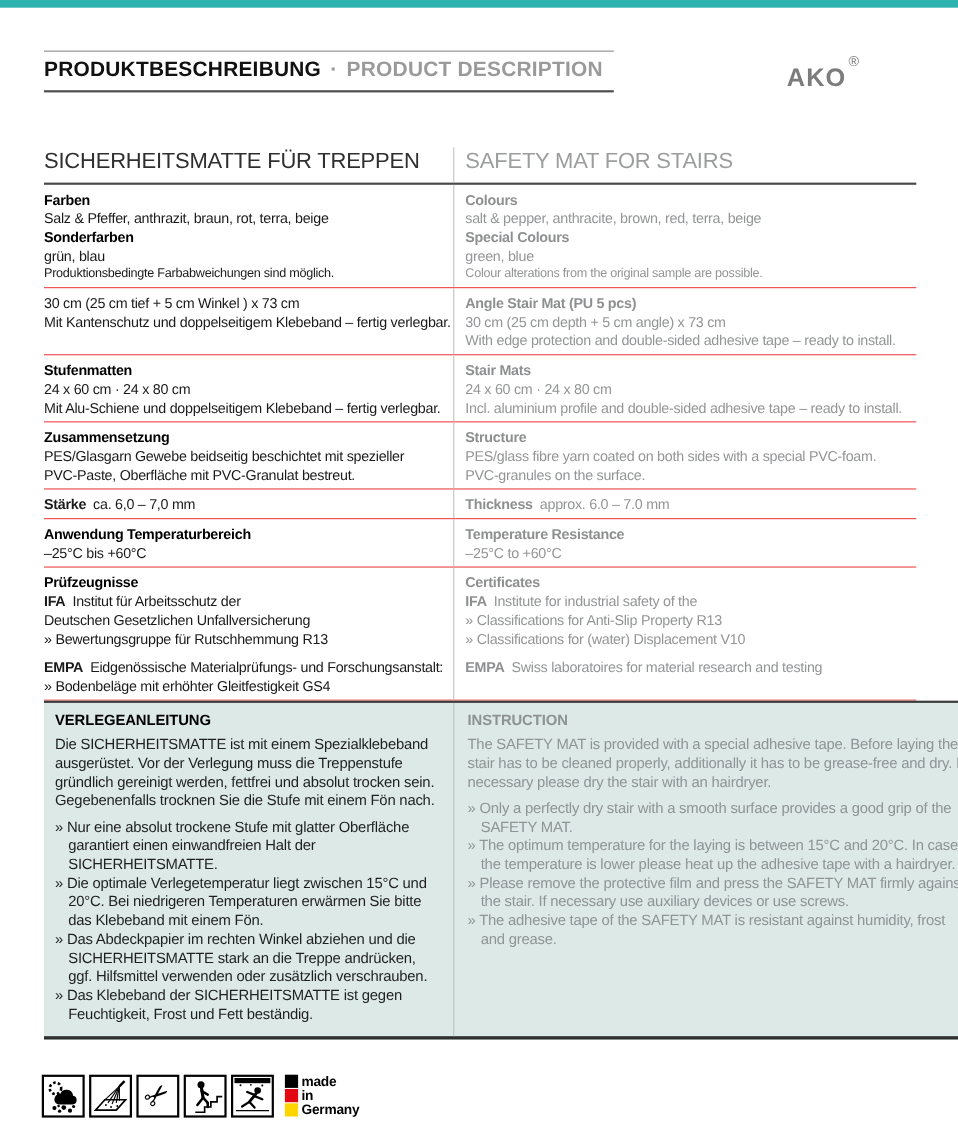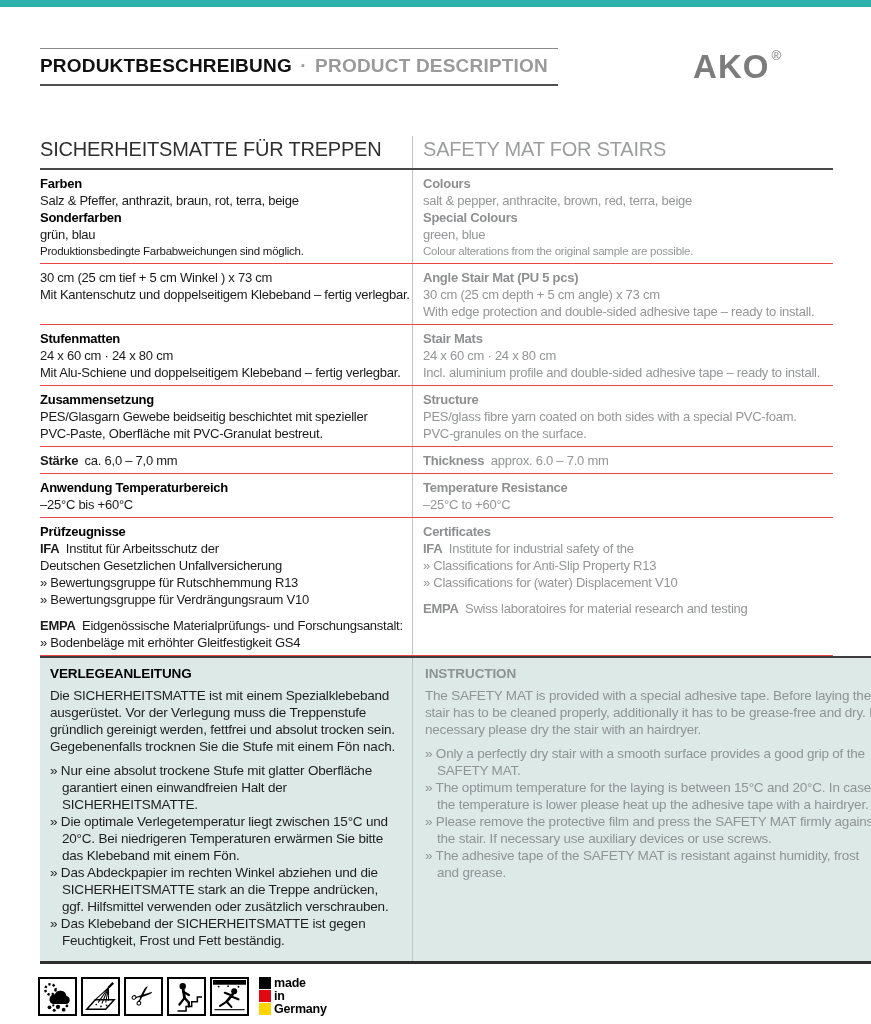--- a/index.html
+++ b/index.html
@@ -11,21 +11,21 @@
     font-family:"Liberation Sans", sans-serif;
   }
   .topbar{height:7px;background:var(--topbar,#2eb2ad);}
   
   .header{display:flex;justify-content:space-between;align-items:flex-end;margin:37px 38px 0 40px;}
   .rulebox{border-top:1px solid #8a8a8a;border-bottom:2px solid #4f4f4f;padding:6px 10px 7px 0;min-width:430px;}
   .rulebox .t-de{font-size:19px;font-weight:bold;color:#111;letter-spacing:.2px;}
   .rulebox .t-sep{font-size:19px;font-weight:bold;color:#9a9a9a;margin:0 4px;}
   .rulebox .t-en{font-size:19px;font-weight:bold;color:#9a9a9a;letter-spacing:.2px;}
   .logo{margin-right:52px;margin-top:4px;color:#7c7c7c;white-space:nowrap;}
-  .logo .logo-txt{font-size:33px;font-weight:bold;letter-spacing:1px;}
+  .logo .logo-txt{font-size:23px;font-weight:bold;letter-spacing:1px;}
   .logo sup{font-size:13px;font-weight:normal;vertical-align:18px;margin-left:2px;}
   
   .content{margin:50px 38px 0 40px;}
   .row{display:grid;grid-template-columns:372px 1fr;}
   .cell{min-height:1px;}
   .cell.de{padding-right:8px;}
   .cell.en{border-left:1px solid #c3c3c3;padding-left:10px;}
   .titles{border-bottom:2px solid #4a4a4a;}
   .titles .cell{padding-top:2px;padding-bottom:7px;}
   .title-de{font-size:20px;color:#2f2f2f;letter-spacing:-.2px;}
@@ -167,21 +167,20 @@
             <div class="line bold">Temperature Resistance</div>
             <div class="line reg">–25°C to +60°C</div>
           </div>
         </div>
         <div class="row section">
           <div class="cell de">
             <div class="line bold">Prüfzeugnisse</div>
             <div class="line mix"><b>IFA</b><span> Institut für Arbeitsschutz der</span></div>
             <div class="line reg">Deutschen Gesetzlichen Unfallversicherung</div>
             <div class="line reg">» Bewertungsgruppe für Rutschhemmung R13</div>
-            <div class="line reg">» Bewertungsgruppe für Verdrängungsraum V10</div>
             <div class="line gap"></div>
             <div class="line mix"><b>EMPA</b><span> Eidgenössische Materialprüfungs- und Forschungsanstalt:</span></div>
             <div class="line reg">» Bodenbeläge mit erhöhter Gleitfestigkeit GS4</div>
           </div>
           <div class="cell en">
             <div class="line bold">Certificates</div>
             <div class="line mix"><b>IFA</b><span> Institute for industrial safety of the</span></div>
             <div class="line reg">» Classifications for Anti-Slip Property R13</div>
             <div class="line reg">» Classifications for (water) Displacement V10</div>
             <div class="line gap"></div>

